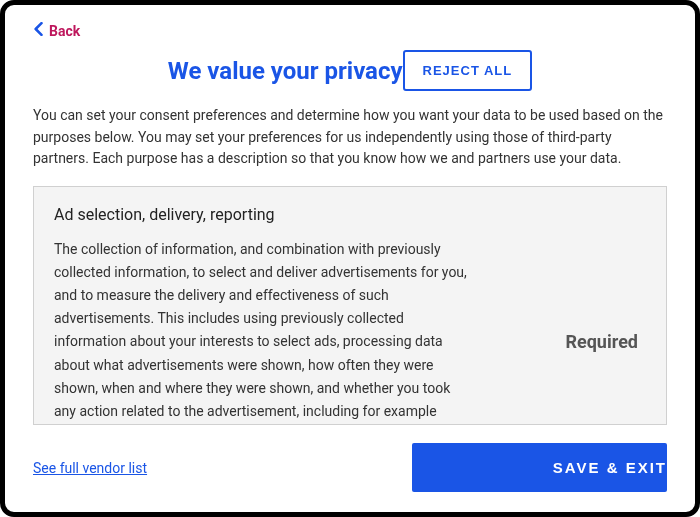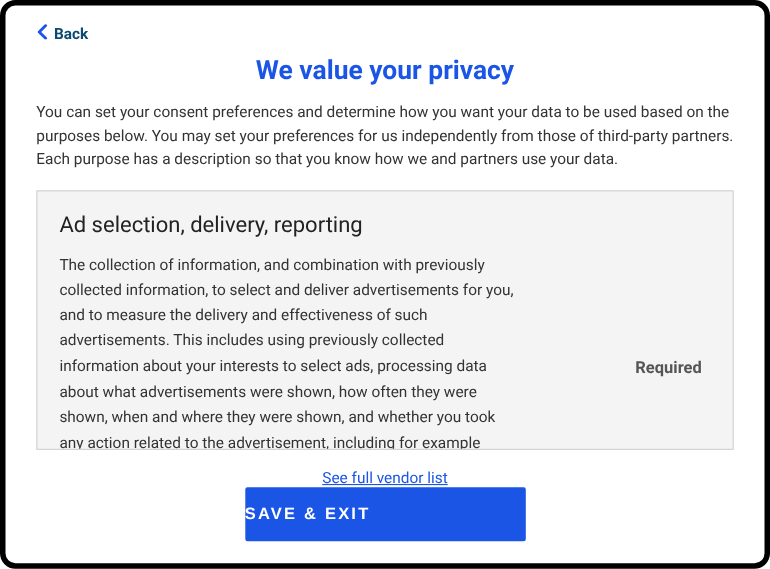--- a/index.html
+++ b/index.html
@@ -9,25 +9,25 @@
       background: #fff;
       border: 5px solid #000;
       border-radius: 14px;
       overflow: hidden;
       padding: 16px 28px 20px 28px;
       display: flex;
       flex-direction: column;
     }
     .back-row { margin-bottom: 10px; }
     .back-link {
-      color: #0c4a6e;
+      color: #be185d;
       font-weight: 700;
       font-size: 14px;
       display: inline-flex;
-      align-items: center;
+      align-items: flex-end;
       cursor: pointer;
       gap: 6px;
     }
     .back-link svg { width: 10px; height: 14px; fill: #1a55e6; stroke: #1a55e6; }
     .header-row {
       display: flex;
       align-items: center;
       justify-content: center;
       margin-bottom: 14px;
     }
@@ -57,66 +57,65 @@
     }
     .purpose-box {
       border: 1px solid #d0d0d0;
       background: #f4f4f4;
       padding: 18px 20px 18px 20px;
       flex: 1;
       overflow: hidden;
       position: relative;
     }
     .purpose-title {
-      font-size: 20px;
+      font-size: 16px;
       color: #222;
       font-weight: 400;
       margin-bottom: 14px;
     }
     .purpose-body-wrap {
       display: flex;
       align-items: center;
       gap: 24px;
     }
     .purpose-desc {
       color: #333;
       font-size: 14px;
       line-height: 1.65;
       max-width: 420px;
     }
     .required {
-      font-size: 15px;
+      font-size: 18px;
       font-weight: 700;
       color: #555;
       margin-left: auto;
       padding-right: 8px;
     }
     .footer-row {
       display: flex;
       align-items: center;
       justify-content: space-between;
       margin-top: 18px;
-      flex-direction: column;
     }
     .vendor-link {
       color: #1a55e6;
       font-size: 14px;
       text-decoration: underline;
       cursor: pointer;
     }
     .save-btn {
       background: #1a55e6;
       color: #fff;
       font-size: 15px;
       font-weight: 700;
       letter-spacing: 2px;
       border: none;
       padding: 16px 0;
       width: 255px;
-      text-align: left;
+      text-align: right;
       border-radius: 2px;
       cursor: pointer;
     }
   </style>
 </head>
 <body>
 
 <div class="back-row">
   <span class="back-link">
     <span>
@@ -124,24 +123,25 @@
           <path d="M7 1 L2 6 L7 11" fill="none" stroke-width="2.2" stroke-linecap="round" stroke-linejoin="round"></path>
         </svg>
     </span>
     <span>Back</span>
   </span>
 </div>
 
 <div class="header-row">
   <div class="title">We value your privacy</div>
   <div class="btn-group">
+    <button class="btn btn-outline">REJECT ALL</button>
   </div>
 </div>
 
-<div class="intro">You can set your consent preferences and determine how you want your data to be used based on the purposes below. You may set your preferences for us independently from those of third-party partners. Each purpose has a description so that you know how we and partners use your data.</div>
+<div class="intro">You can set your consent preferences and determine how you want your data to be used based on the purposes below. You may set your preferences for us independently using those of third-party partners. Each purpose has a description so that you know how we and partners use your data.</div>
 
 <div class="purpose-box">
   <div class="purpose-title">Ad selection, delivery, reporting</div>
   <div class="purpose-body-wrap">
     <div class="purpose-desc">The collection of information, and combination with previously collected information, to select and deliver advertisements for you, and to measure the delivery and effectiveness of such advertisements. This includes using previously collected information about your interests to select ads, processing data about what advertisements were shown, how often they were shown, when and where they were shown, and whether you took any action related to the advertisement, including for example clicking an ad or making a purchase. This does not</div>
     <div class="required">Required</div>
   </div>
 </div>
 
 <div class="footer-row">

